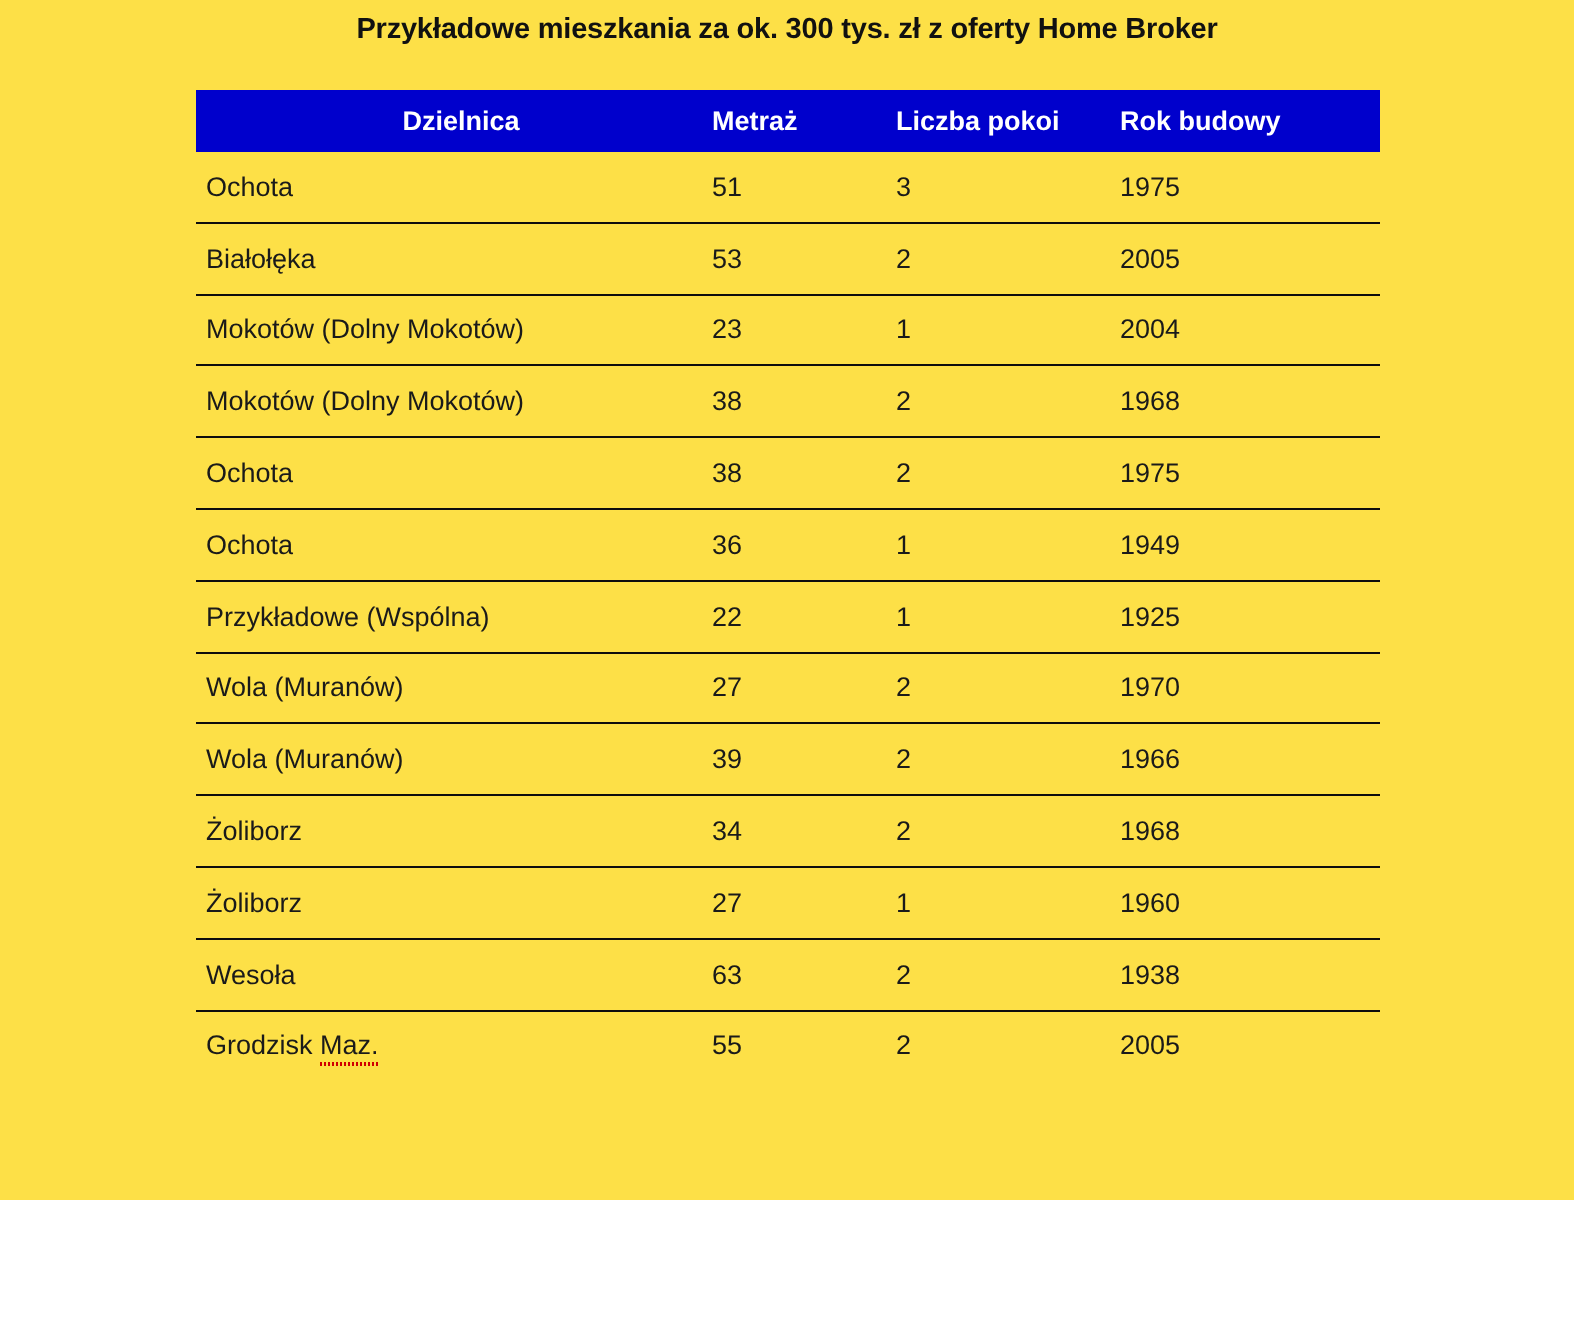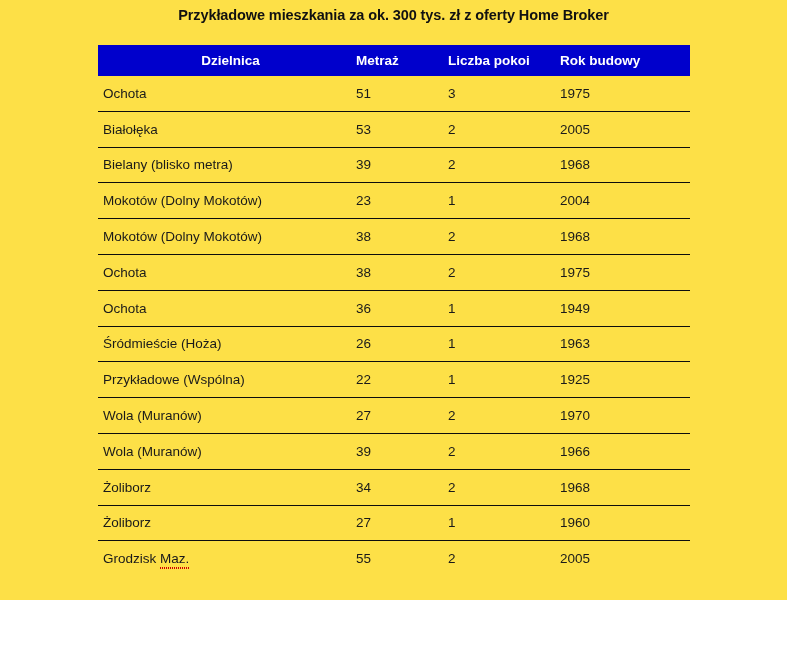--- a/index.html
+++ b/index.html
@@ -150,26 +150,20 @@
             <td class="td-num">3</td>
             <td class="td-num">1975</td>
           </tr>
           <tr>
             <td class="td-district">Białołęka</td>
             <td class="td-num">53</td>
             <td class="td-num">2</td>
             <td class="td-num">2005</td>
           </tr>
           <tr>
-            <td class="td-district">Bielany (blisko metra)</td>
-            <td class="td-num">39</td>
-            <td class="td-num">2</td>
-            <td class="td-num">1968</td>
-          </tr>
-          <tr>
             <td class="td-district">Mokotów (Dolny Mokotów)</td>
             <td class="td-num">23</td>
             <td class="td-num">1</td>
             <td class="td-num">2004</td>
           </tr>
           <tr>
             <td class="td-district">Mokotów (Dolny Mokotów)</td>
             <td class="td-num">38</td>
             <td class="td-num">2</td>
             <td class="td-num">1968</td>
@@ -180,26 +174,20 @@
             <td class="td-num">2</td>
             <td class="td-num">1975</td>
           </tr>
           <tr>
             <td class="td-district">Ochota</td>
             <td class="td-num">36</td>
             <td class="td-num">1</td>
             <td class="td-num">1949</td>
           </tr>
           <tr>
-            <td class="td-district">Śródmieście (Hoża)</td>
-            <td class="td-num">26</td>
-            <td class="td-num">1</td>
-            <td class="td-num">1963</td>
-          </tr>
-          <tr>
             <td class="td-district">Przykładowe (Wspólna)</td>
             <td class="td-num">22</td>
             <td class="td-num">1</td>
             <td class="td-num">1925</td>
           </tr>
           <tr>
             <td class="td-district">Wola (Muranów)</td>
             <td class="td-num">27</td>
             <td class="td-num">2</td>
             <td class="td-num">1970</td>
@@ -214,20 +202,26 @@
             <td class="td-district">Żoliborz</td>
             <td class="td-num">34</td>
             <td class="td-num">2</td>
             <td class="td-num">1968</td>
           </tr>
           <tr>
             <td class="td-district">Żoliborz</td>
             <td class="td-num">27</td>
             <td class="td-num">1</td>
             <td class="td-num">1960</td>
+          </tr>
+          <tr>
+            <td class="td-district">Wesoła</td>
+            <td class="td-num">63</td>
+            <td class="td-num">2</td>
+            <td class="td-num">1938</td>
           </tr>
           <tr>
             <td class="td-district"><span>Grodzisk </span><span class="spellcheck">Maz.</span></td>
             <td class="td-num">55</td>
             <td class="td-num">2</td>
             <td class="td-num">2005</td>
           </tr>
         </tbody>
     </table>
   </div>

